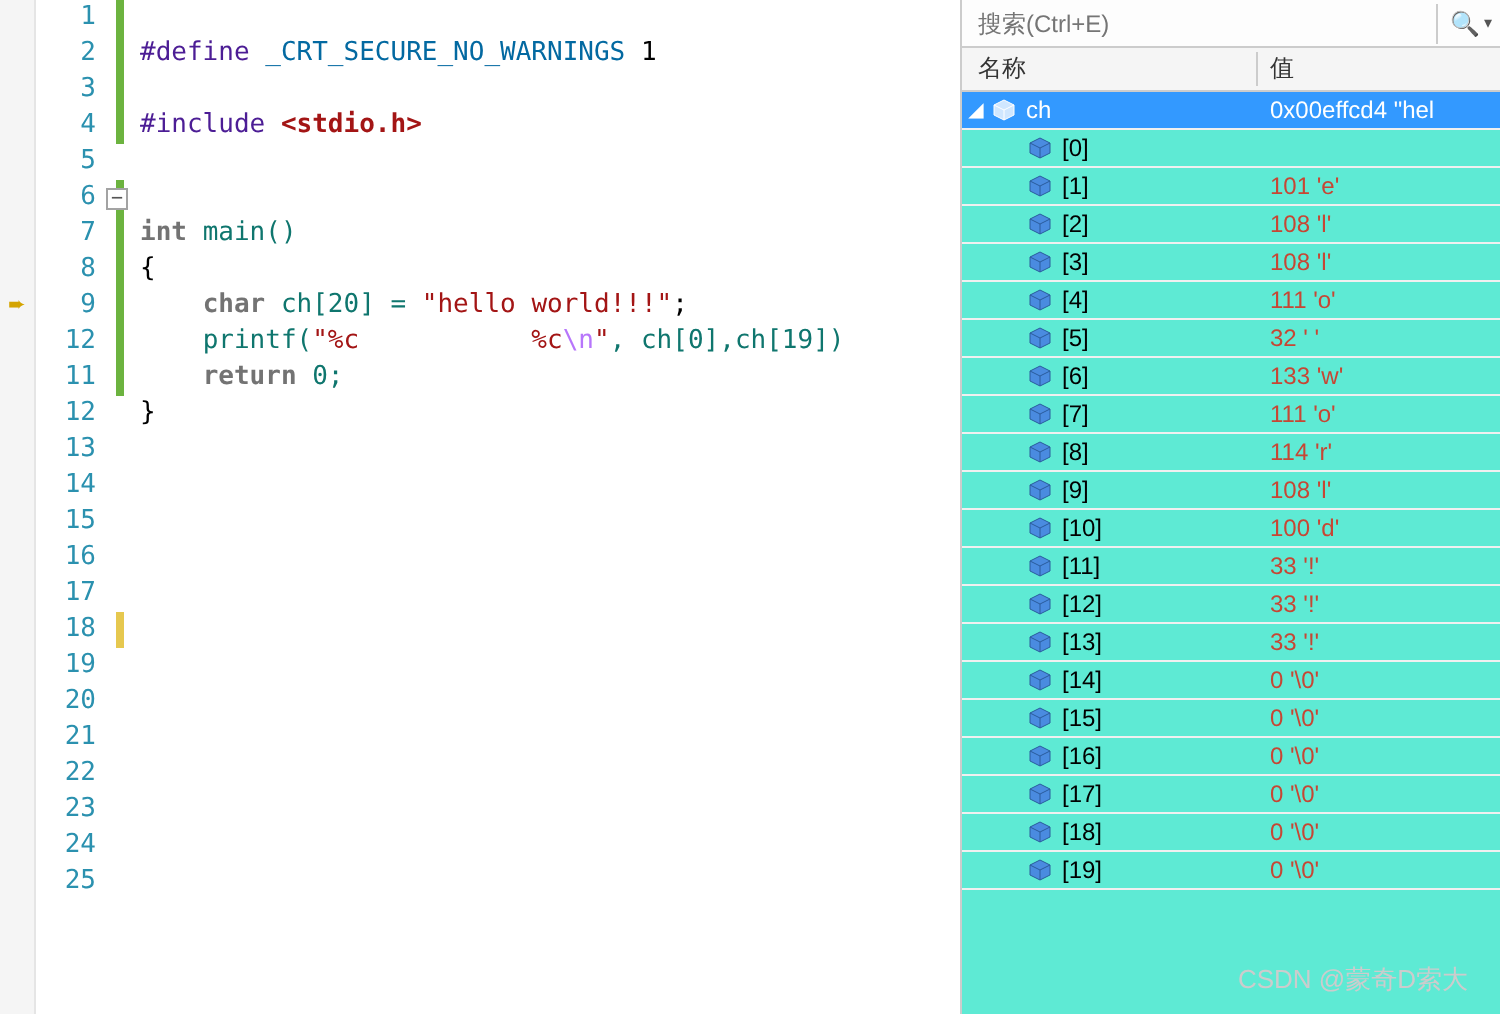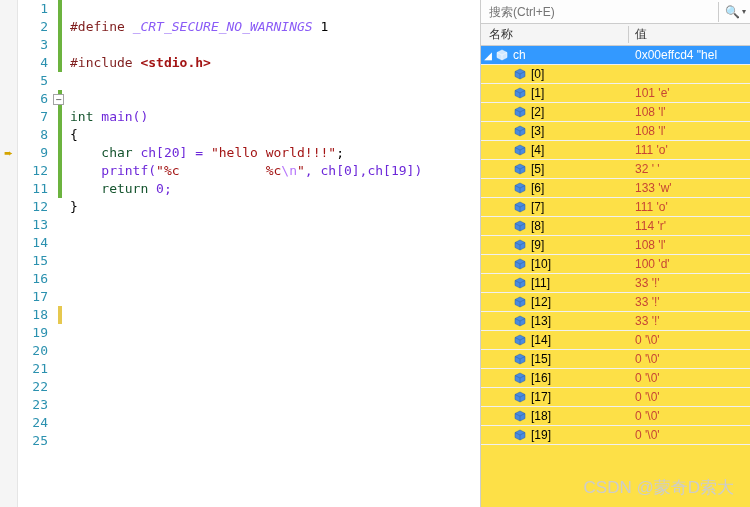--- a/index.html
+++ b/index.html
@@ -7,50 +7,50 @@
     .main-layout { display: flex; width: 100%; height: 100%; }
     .code-pane { flex: 0 0 481px; display: flex; background: #fff; border-right: 1px solid #ccc; }
     .gutter-arrows { width: 18px; background: #f5f5f5; border-right: 1px solid #e5e5e5; }
     .gutter-arrows .arrow-yellow { color: #d4a400; font-size: 14px; text-align: center; line-height: 18px; }
     .line-numbers { width: 34px; background: #fff; text-align: right; padding-right: 4px; color: #2b91af; font-size: 13px; line-height: 18px; }
     .code-indicator { width: 14px; background: #fff; position: relative; }
     .ind-green { position: absolute; width: 4px; background: #6cb33f; left: 6px; }
     .ind-yellow { position: absolute; width: 4px; background: #e6c84f; left: 6px; }
     .fold { position: absolute; width: 11px; height: 11px; border: 1px solid #a3a3a3; background: #fff; left: 1px; font-size: 10px; line-height: 9px; text-align: center; color: #555; }
     .code-content { flex: 1; background: #fff; padding-left: 4px; line-height: 18px; font-size: 13px; white-space: pre; overflow: hidden; }
-    .kw-pre { color: #7f1d1d; }
-    .kw-def { color: #8b5cf6; font-style: italic; }
-    .kw-blue { color: #14532d; }
+    .kw-pre { color: #4c1d95; }
+    .kw-def { color: #0369a1; }
+    .kw-blue { color: #737373; font-weight: bold; }
     .kw-inc { color: #a31515; font-weight: bold; }
     .kw-str { color: #a31515; }
-    .kw-id { color: #6d28d9; }
+    .kw-id { color: #0f766e; }
     .kw-num { color: #000; }
     .esc { color: #b776fb; }
     .op { color: #000; }
-    .var-panel { flex: 1; display: flex; flex-direction: column; background: #fde047; }
+    .var-panel { flex: 1; display: flex; flex-direction: column; background: #5eead4; }
     .search-row { display: flex; border-bottom: 1px solid #ccc; background: #fdfdfd; height: 24px; align-items: center; padding: 0 4px 0 8px; color: #777; font-family: "Segoe UI", sans-serif; font-size: 12px; }
     .search-row input { flex: 1; border: none; outline: none; font-size: 12px; font-family: "Segoe UI", sans-serif; color: #333; background: transparent; }
     .search-sep { width: 1px; height: 20px; background: #ccc; margin: 0 6px; }
     .search-icon { color: #555; font-size: 12px; }
     .search-dd { color: #555; font-size: 8px; margin-left: 2px; }
     .var-header { display: flex; background: #f5f5f5; border-bottom: 1px solid #ccc; height: 22px; align-items: center; font-family: Liberation Mono, monospace; font-size: 12px; color: #333; }
     .var-header .col-name { flex: 0 0 148px; padding-left: 8px; border-right: 1px solid #ccc; }
     .var-header .col-value { flex: 1; padding-left: 6px; }
     .var-rows { flex: 1; overflow-y: auto; overflow-x: hidden; font-family: "Segoe UI", sans-serif; font-size: 12px; }
     .var-row { display: flex; height: 19px; align-items: center; border-bottom: 1px solid #f0f0f0; }
     .var-row.selected { background: #3399ff; color: #fff; }
     .var-row .expander { width: 14px; text-align: center; font-size: 10px; color: #666; }
     .var-row.selected .expander { color: #fff; }
     .var-row .indent { width: 18px; }
     .var-row .cube { width: 14px; height: 14px; margin-right: 4px; display: inline-flex; align-items: center; justify-content: center; }
     .var-row .name-col { flex: 0 0 148px; display: flex; align-items: center; overflow: hidden; }
     .var-row .value-col { flex: 1; padding-left: 6px; color: #c74634; white-space: nowrap; overflow: hidden; }
     .var-row.selected .value-col { color: #fff; }
     .cube svg { width: 12px; height: 12px; }
-    .watermark { position: absolute; right: 16px; bottom: 8px; color: #ccc; font-size: 17px; font-family: "Segoe UI", sans-serif; pointer-events: none; }
+    .watermark { position: absolute; right: 16px; bottom: 8px; color: #ccc; font-size: 13px; font-family: "Segoe UI", sans-serif; pointer-events: none; }
     ::-webkit-scrollbar { width: 14px; }
     ::-webkit-scrollbar-thumb { background: #c1c1c1; }
     ::-webkit-scrollbar-track { background: #f0f0f0; }
   </style>
 </head>
 <body>
 
 <div class="main-layout">
   <div class="code-pane">
     <div class="gutter-arrows">

